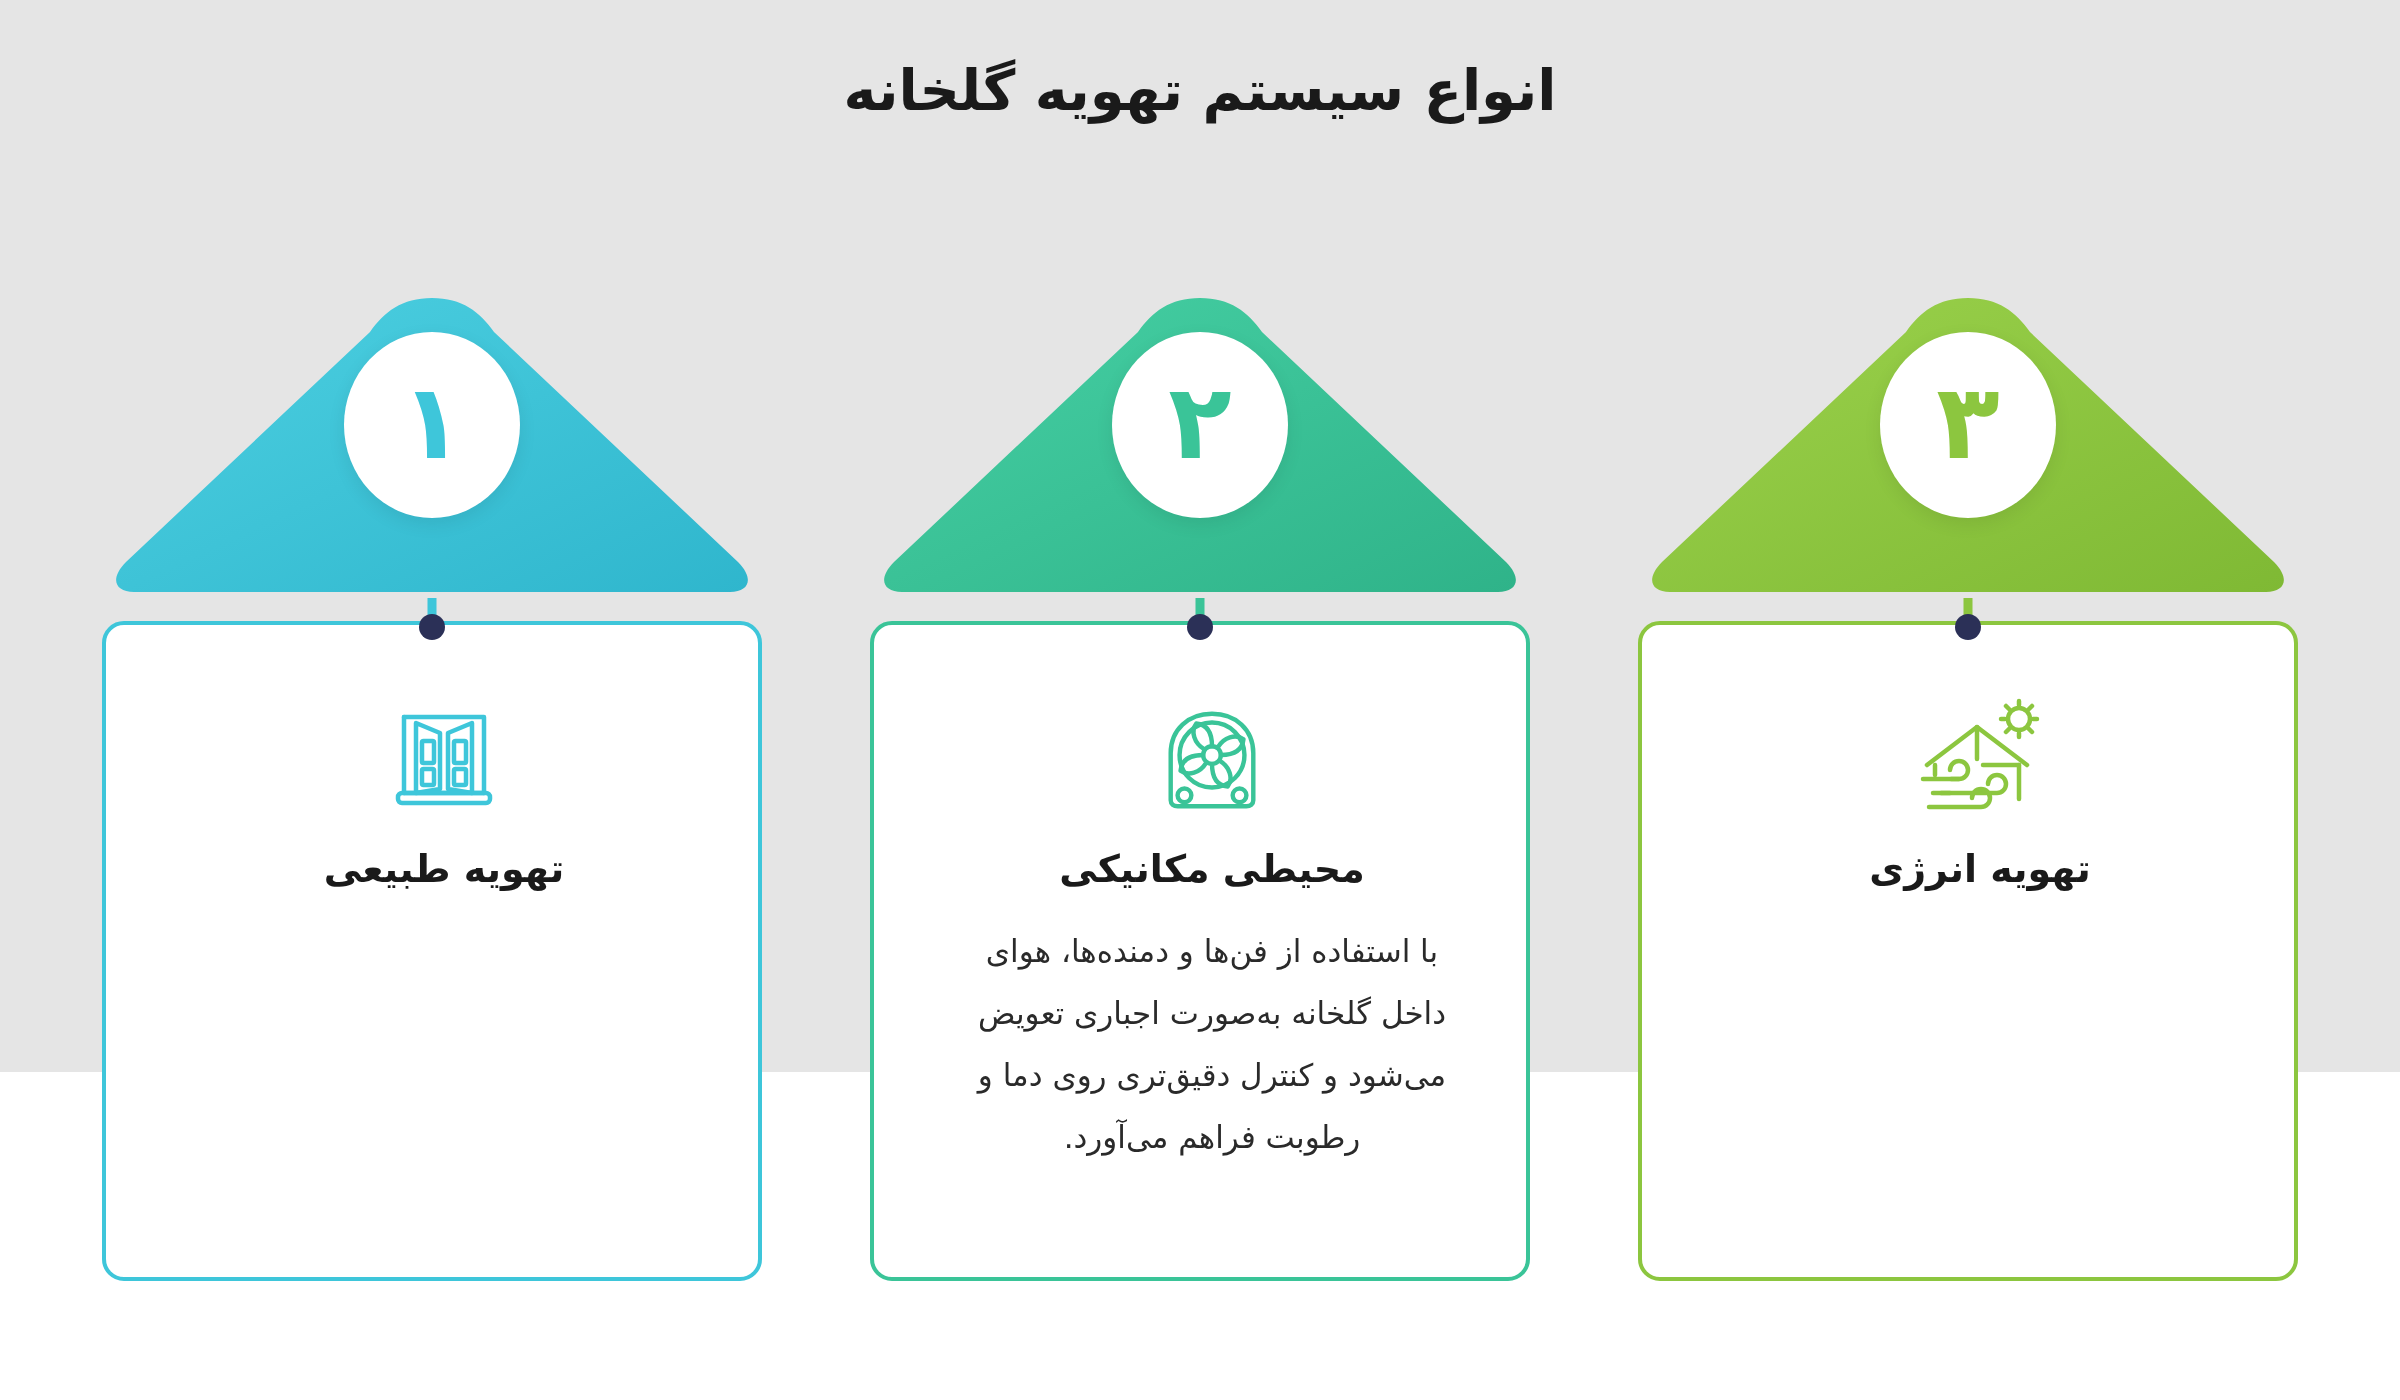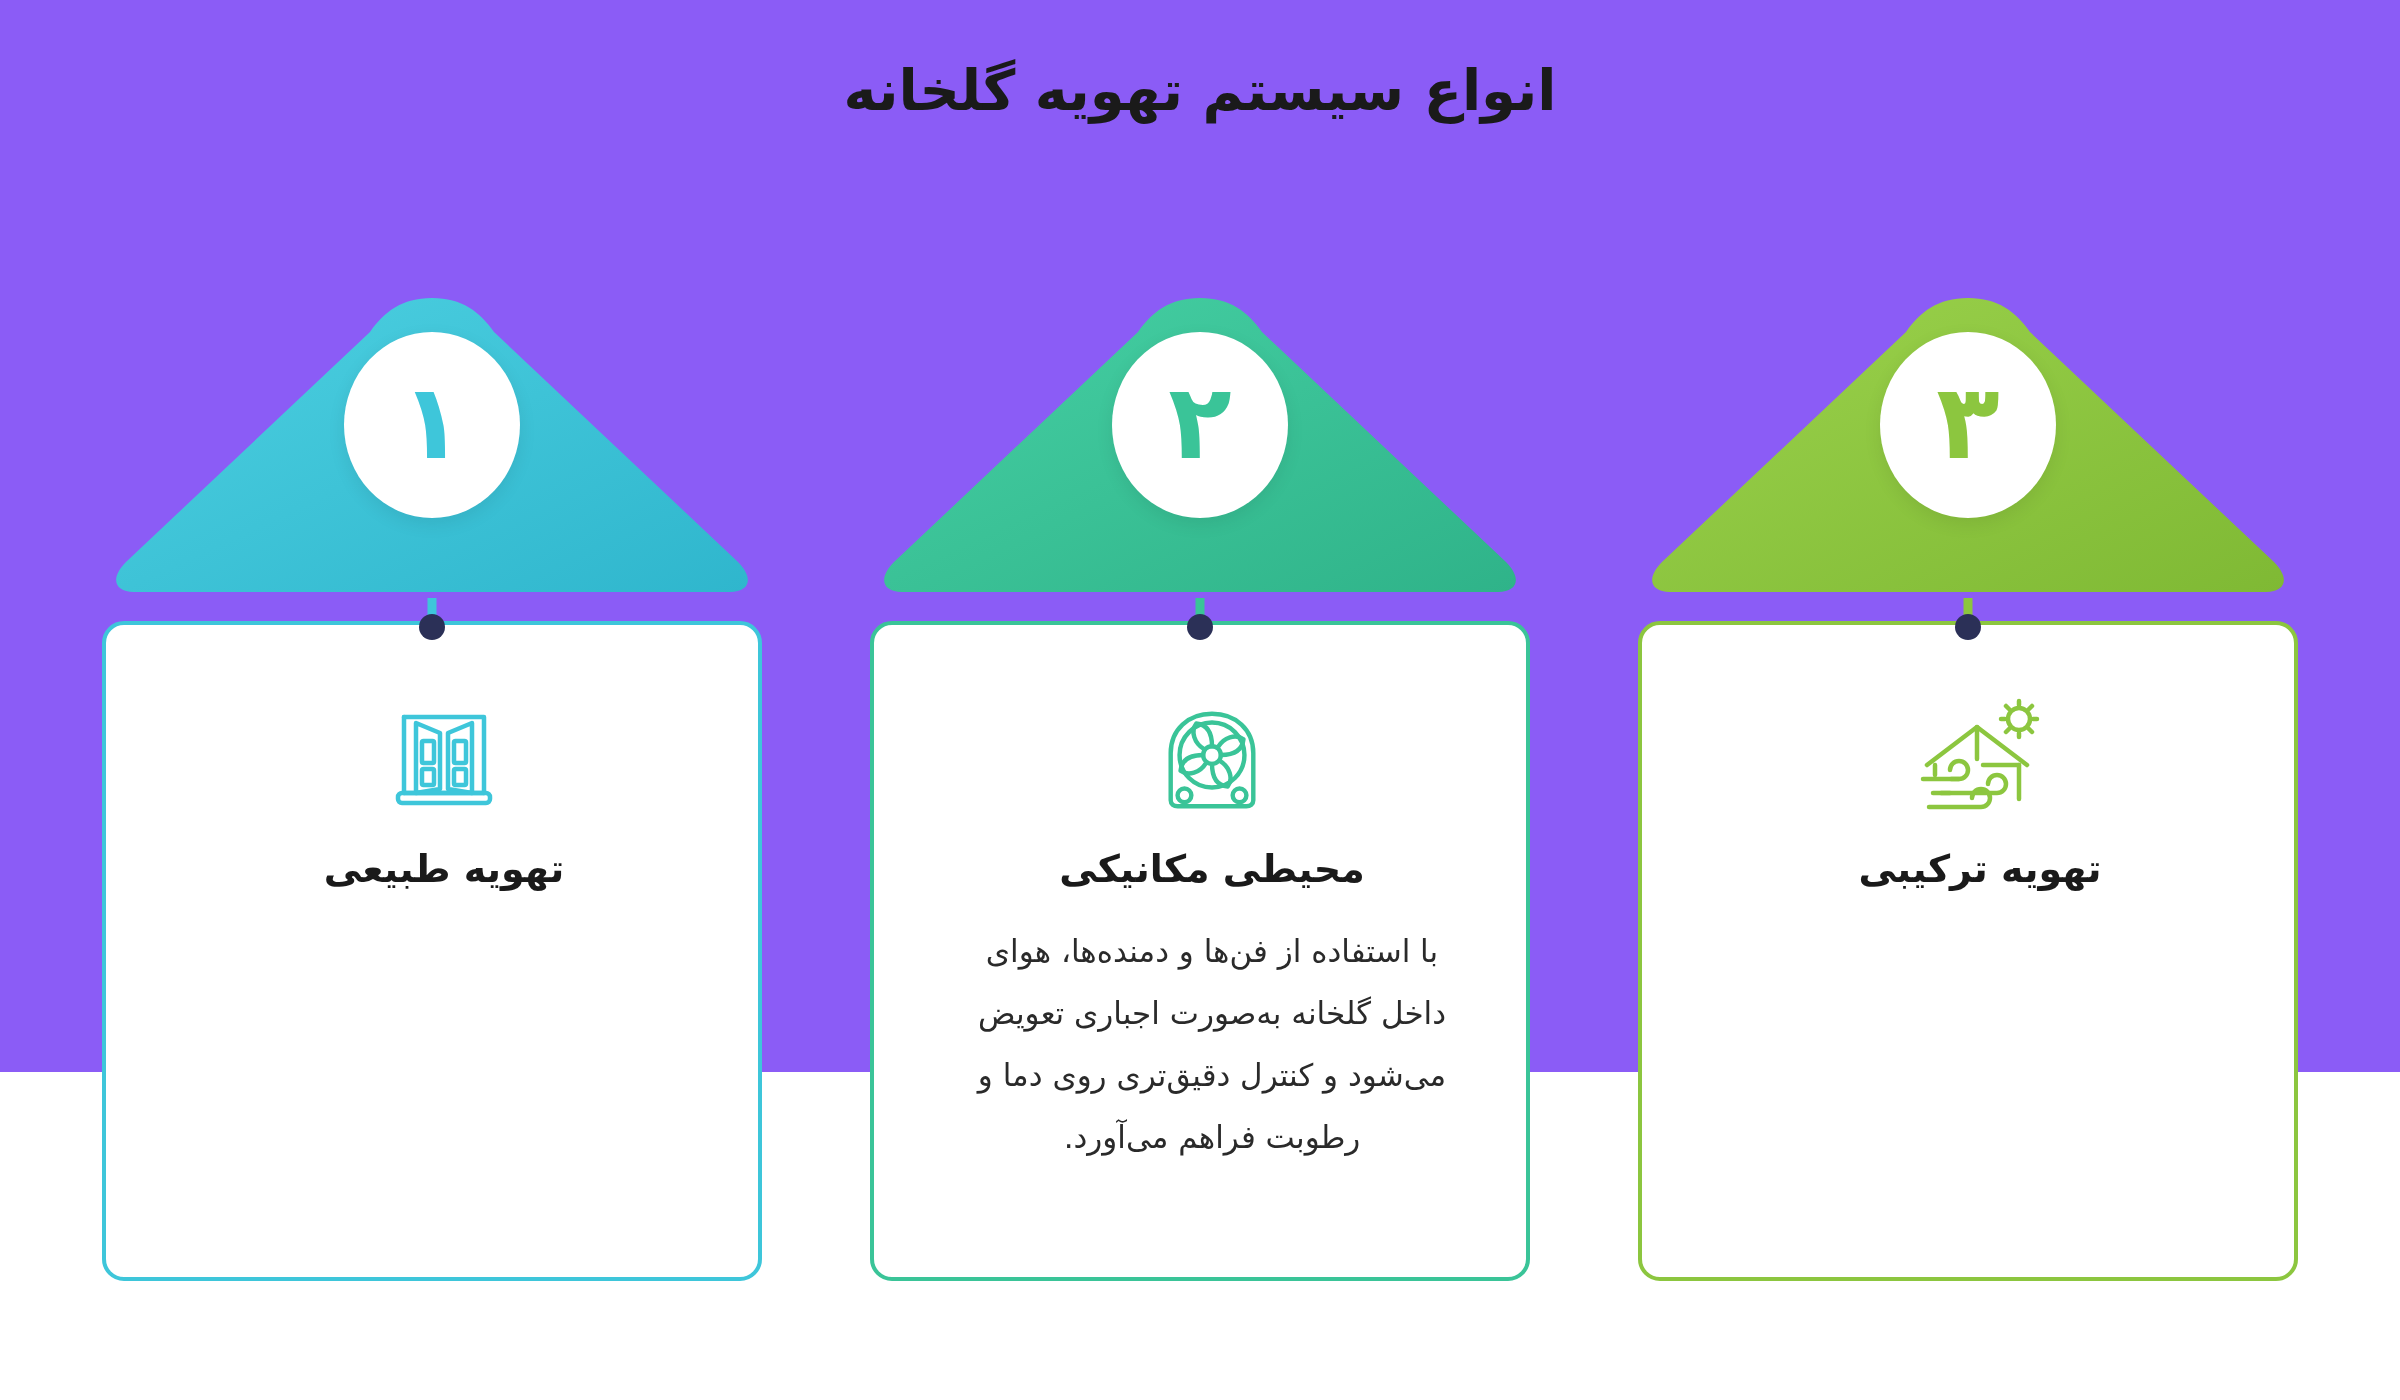--- a/index.html
+++ b/index.html
@@ -11,21 +11,21 @@
     width: 2400px;
     height: 1400px;
     font-family: "DejaVu Sans", "Liberation Sans", sans-serif;
     overflow: hidden;
   }
 
   .page {
     position: relative;
     width: 2400px;
     height: 1072px;
-    background: #8b5cf6;
+    background: #e5e5e5;
     box-sizing: border-box;
   }
 
   
   .page-title {
     position: absolute;
     top: 56px;
     left: 0;
     width: 2400px;
     text-align: center;
@@ -312,18 +312,18 @@
             <path d="M62 30 L62 62"></path>
             <path d="M68 68 h36"></path>
 
             <path d="M8 82 h36 a9 9 0 1 0 -9 -9"></path>
             <path d="M18 96 h64 a9 9 0 1 0 -9 -9"></path>
             <path d="M14 110 h52 a9 9 0 1 0 -9 -9"></path>
             <path d="M36 82 h8" stroke-dasharray="8 7"></path>
             <path d="M26 96 h10" stroke-dasharray="9 7"></path>
           </svg>
         </div>
-        <div class="card-title">تهویه ترکیبی</div>
+        <div class="card-title">تهویه انرژی</div>
       </div>
     </div>
 
   </div>
 </div>
 
 </body></html>

